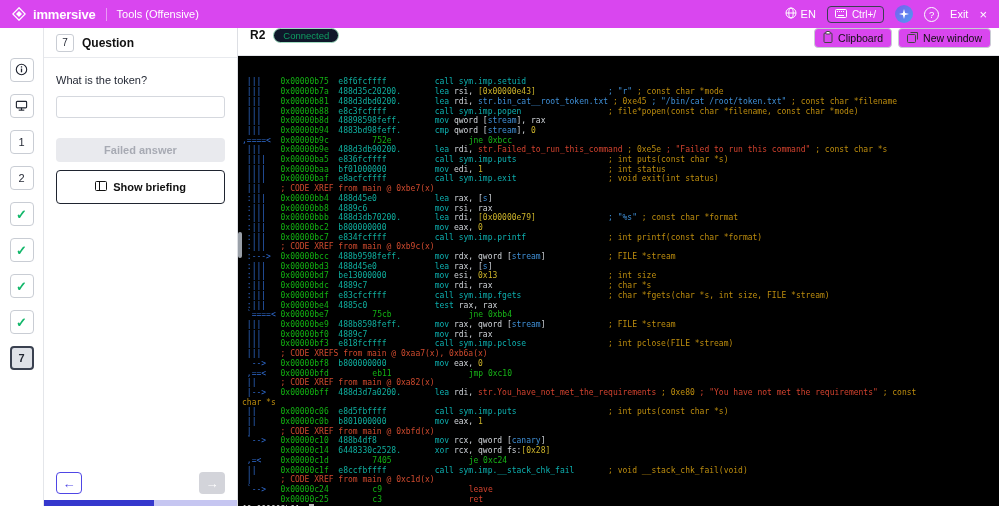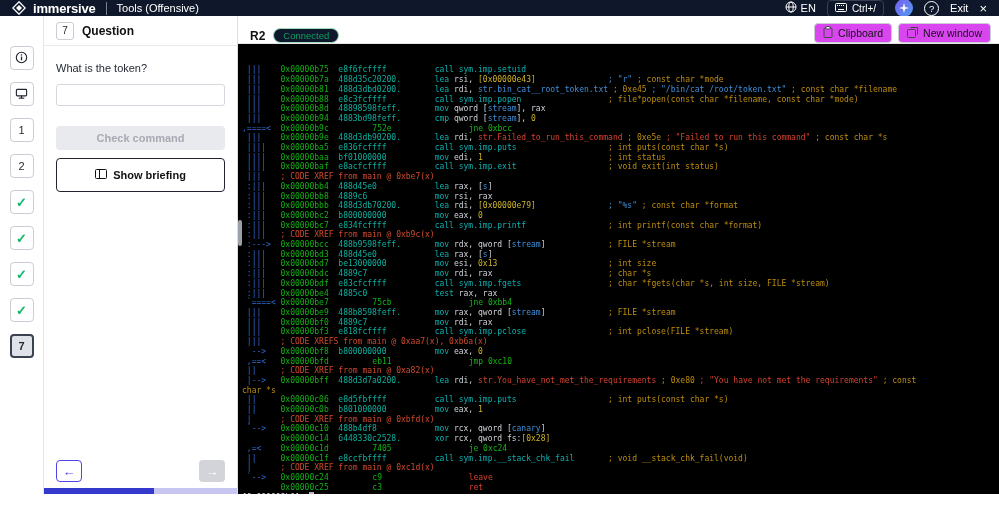--- a/index.html
+++ b/index.html
@@ -6,21 +6,21 @@
   html,body { margin:0; padding:0; }
   body {
     width: 999px; height: 506px; overflow: hidden;
     font-family: "Liberation Sans", sans-serif;
     background: #fff; color: #1f2430;
   }
   button { border:none; background:none; font:inherit; padding:0; cursor:pointer; color:inherit; }
 
   
   .topbar {
-    height: 16px; background: #0f172a; color:#fff;
+    height: 28px; background: #d946ef; color:#fff;
     display:flex; align-items:center; justify-content:space-between;
     padding: 0 12px;
   }
   .tb-left { display:flex; align-items:center; gap:7px; }
   .logo { display:inline-flex; }
   .brand { font-weight:bold; font-size:13px; letter-spacing:-0.2px; }
   .tb-divider { width:1px; height:13px; background:rgba(255,255,255,.45); margin:0 3px; }
   .product { font-size:11px; }
   .tb-right { display:flex; align-items:center; gap:11px; }
   .tb-item { display:flex; align-items:center; gap:4px; font-size:11px; color:#fff; }
@@ -101,21 +101,21 @@
   }
   .hscroll {
     position:absolute; bottom:0; left:0; right:0; height:6px; background:#c6c6f1;
   }
   .hthumb { width:57%; height:100%; background:#3538cd; }
 
   
   .rpanel { flex:1; display:flex; flex-direction:column; min-width:0; }
   .rheader {
     height:28px; flex:none; background:#fff; border-bottom:1px solid #e4e6ea;
-    display:flex; align-items:flex-end; gap:8px; padding:0 8px;
+    display:flex; align-items:flex-start; gap:8px; padding:0 8px;
   }
   .rtitle { font-weight:bold; font-size:12px; color:#111; margin-left:4px; }
   .pill {
     font-size:9.5px; color:#0f9f62; background:#0f172a; border:1px solid #9fdcc0;
     border-radius:9px; padding:1px 9px;
   }
   .rh-right { margin-left:auto; display:flex; gap:6px; }
   .hbtn {
     display:flex; align-items:center; gap:5px; border:1px solid #c9cdd4;
     border-radius:4px; background:#d946ef; padding:0 8px; height:20px;
@@ -255,21 +255,21 @@
     </nav>
 
     <section class="qpanel">
       <div class="qheader">
         <span class="qnum">7</span>
         <span class="qtitle">Question</span>
       </div>
       <div class="qbody">
         <p class="qprompt">What is the token?</p>
         <input class="qinput" type="text" value="" style="">
-        <button class="qcheck" disabled="">Check command</button>
+        <button class="qcheck" disabled="">Failed answer</button>
         <button class="qbrief">
           <span>
             <svg width="12" height="10" viewBox="0 0 12 10">
                 <rect x="0.5" y="0.5" width="11" height="9" rx="1" fill="none" stroke="#111"></rect>
                 <line x1="4.5" y1="0.5" x2="4.5" y2="9.5" stroke="#111"></line>
               </svg>
           </span>
           <span>Show briefing</span>
         </button>
       </div>

